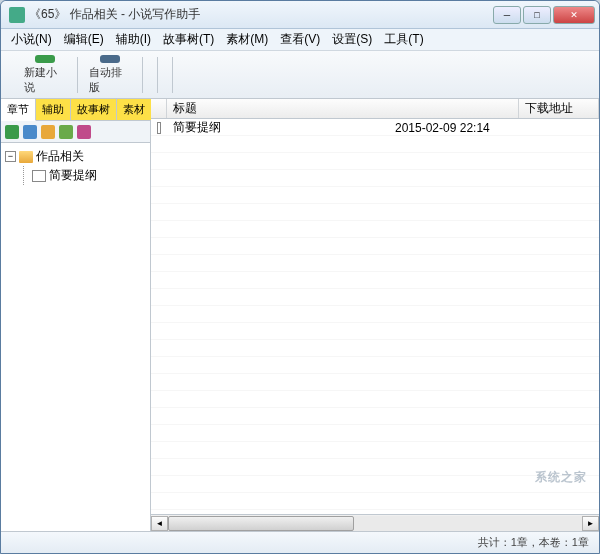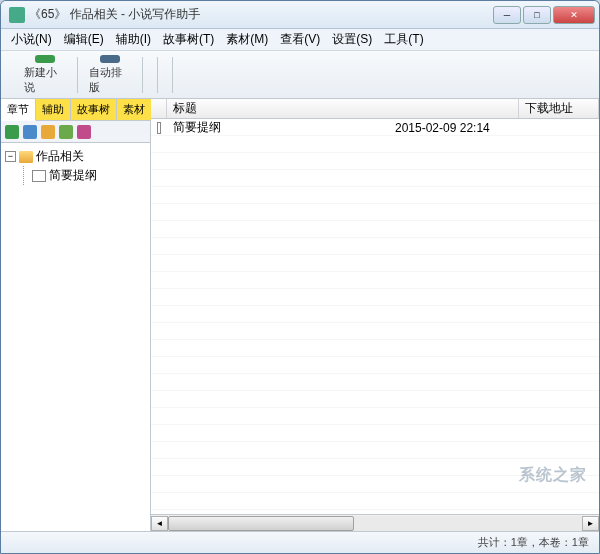--- a/index.html
+++ b/index.html
@@ -47,21 +47,21 @@
 .list-cell { padding: 0 6px; display: flex; align-items: center; gap: 3px; }
 .tiny-doc { width: 12px; height: 12px; background: #fff; border: 1px solid #888; }
 
 .hscroll { height: 17px; background: #f0f0f0; border-top: 1px solid #c0c8d0; display: flex; align-items: center; }
 .hscroll-btn { width: 17px; height: 15px; background: linear-gradient(#fdfdfd,#e0e0e0); border: 1px solid #b0b0b0; font-size: 8px; text-align: center; line-height: 13px; cursor: pointer; }
 .hscroll-track { flex: 1; height: 15px; background: #eaeaea; position: relative; }
 .hscroll-thumb { position: absolute; left: 0; width: 45%; height: 100%; background: linear-gradient(#f0f0f0,#d0d0d0); border: 1px solid #a0a0a0; border-radius: 2px; }
 
 .statusbar { height: 22px; background: linear-gradient(#f4f8fc,#e4ecf4); border-top: 1px solid #c0c8d0; display: flex; align-items: center; justify-content: flex-end; padding: 0 10px; font-size: 11px; color: #444; }
 
-.watermark { position: absolute; right: 12px; bottom: 28px; font-size: 16px; color: rgba(120,140,160,0.5); pointer-events: none; font-weight: bold; letter-spacing: 1px; text-align: center; }
+.watermark { position: absolute; right: 12px; bottom: 28px; font-size: 12px; color: rgba(120,140,160,0.5); pointer-events: none; font-weight: bold; letter-spacing: 1px; text-align: center; }
 </style>
 </head>
 <body>
 
 <div class="window">
 
   <div class="titlebar">
     <div class="titlebar-icon"></div>
     <div class="titlebar-text">《65》 作品相关 - 小说写作助手</div>
     <div class="win-btns">

